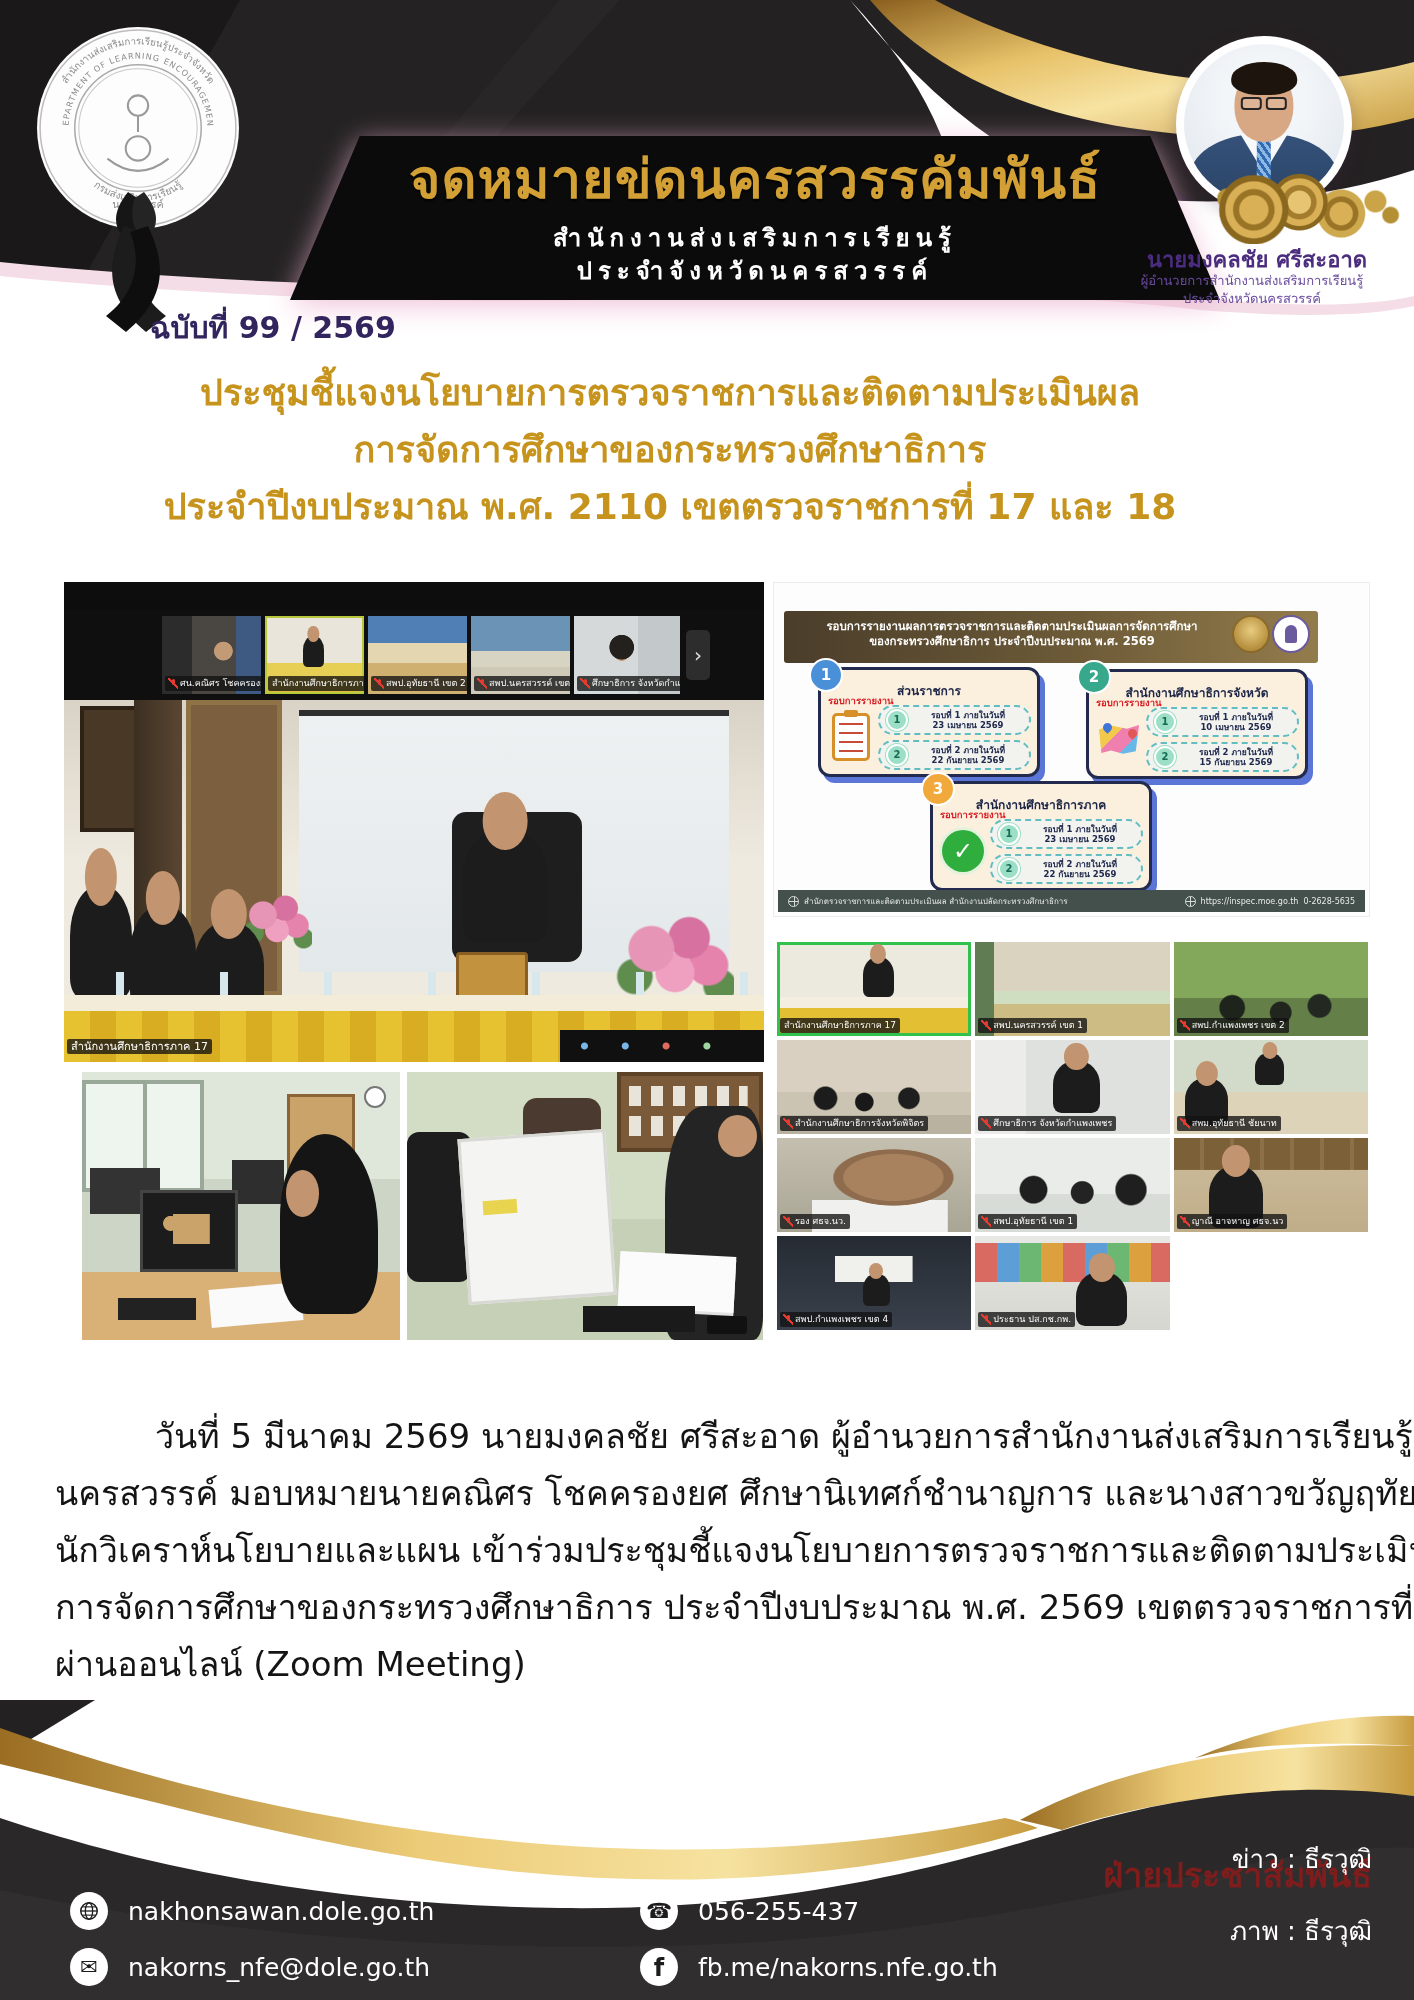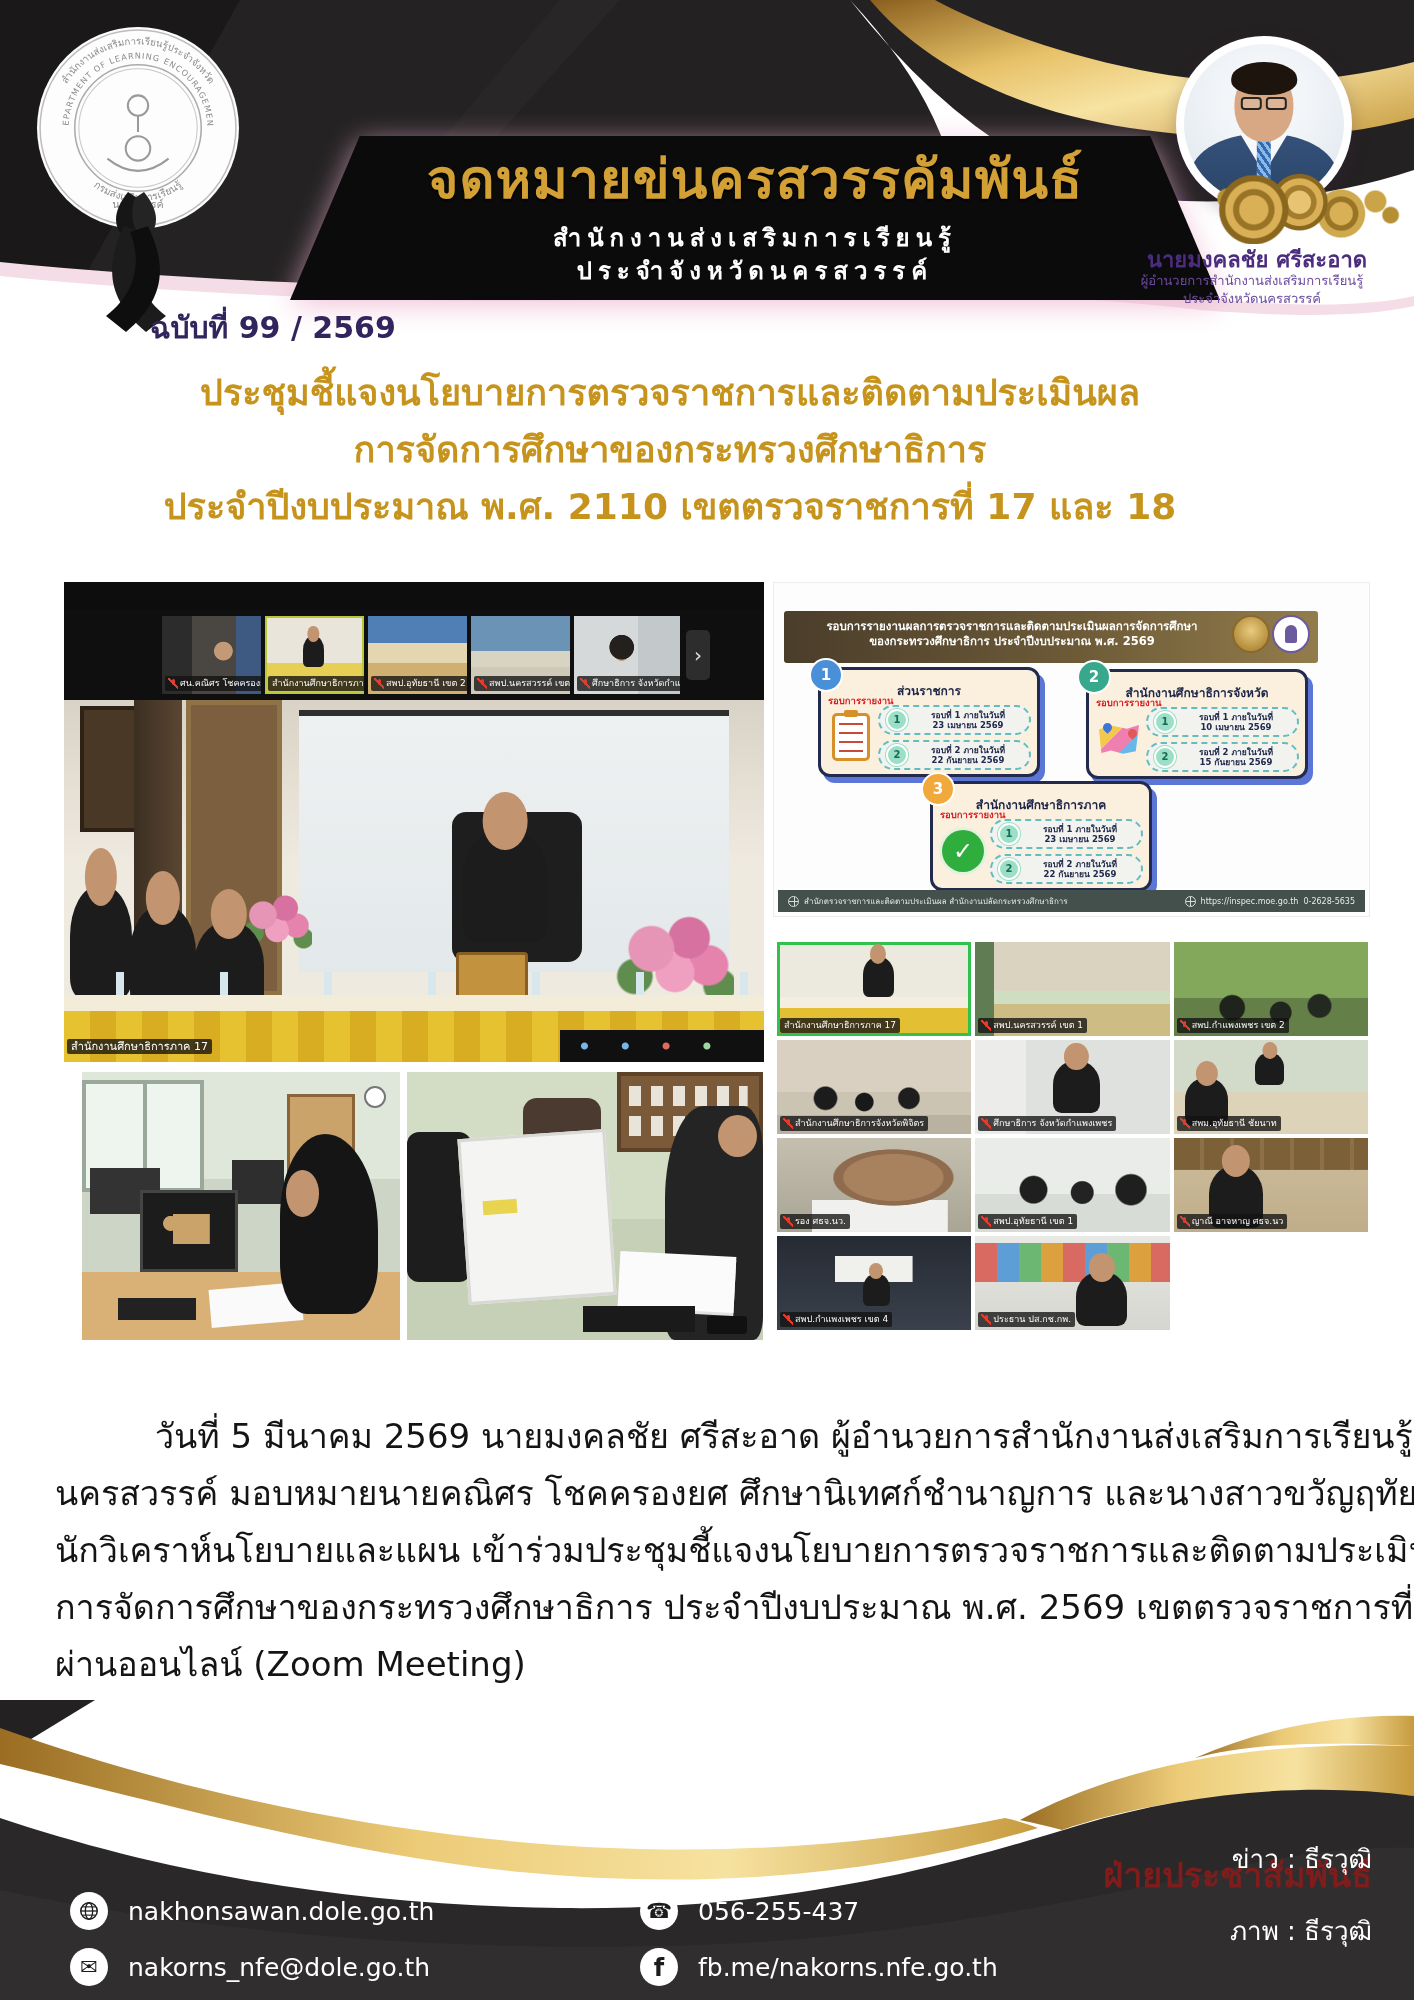--- a/index.html
+++ b/index.html
@@ -287,21 +287,21 @@
         <g stroke="#9a9a9a" fill="none" stroke-width="2">
           <circle cx="100" cy="78" r="10"></circle>
           <path d="M100,88 L100,104 M88,120 a12,12 0 1 0 12,-12 M112,120 a12,12 0 1 1 -12,-12"></path>
           <path d="M70,130 q30,24 60,0"></path>
         </g>
       </svg>
     </div>
 
     <div class="banner-wrap">
       <div class="banner">
-        <div class="banner-title">จดหมายข่นครสวรรคัมพันธ์</div>
+        <div class="banner-title">จดหมายข่ดนครสวรรคัมพันธ์</div>
         <div class="banner-sub">สำนักงานส่งเสริมการเรียนรู้</div>
         <div class="banner-sub">ประจำจังหวัดนครสวรรค์</div>
       </div>
     </div>
 
     <svg class="ribbon" width="120" height="155" viewBox="0 0 120 155">
       <path d="M52,6 C36,26 36,42 52,56 C63,45 67,28 61,12 Z" fill="#161616"></path>
       <path d="M68,6 C84,26 84,42 68,56 C57,45 53,28 59,12 Z" fill="#242424"></path>
       <path d="M48,40 C28,82 32,114 70,146 L90,130 C56,104 56,70 66,46 Z" fill="#1c1c1c"></path>
       <path d="M72,40 C92,82 88,114 50,146 L30,130 C64,104 64,70 54,46 Z" fill="#0e0e0e"></path>

